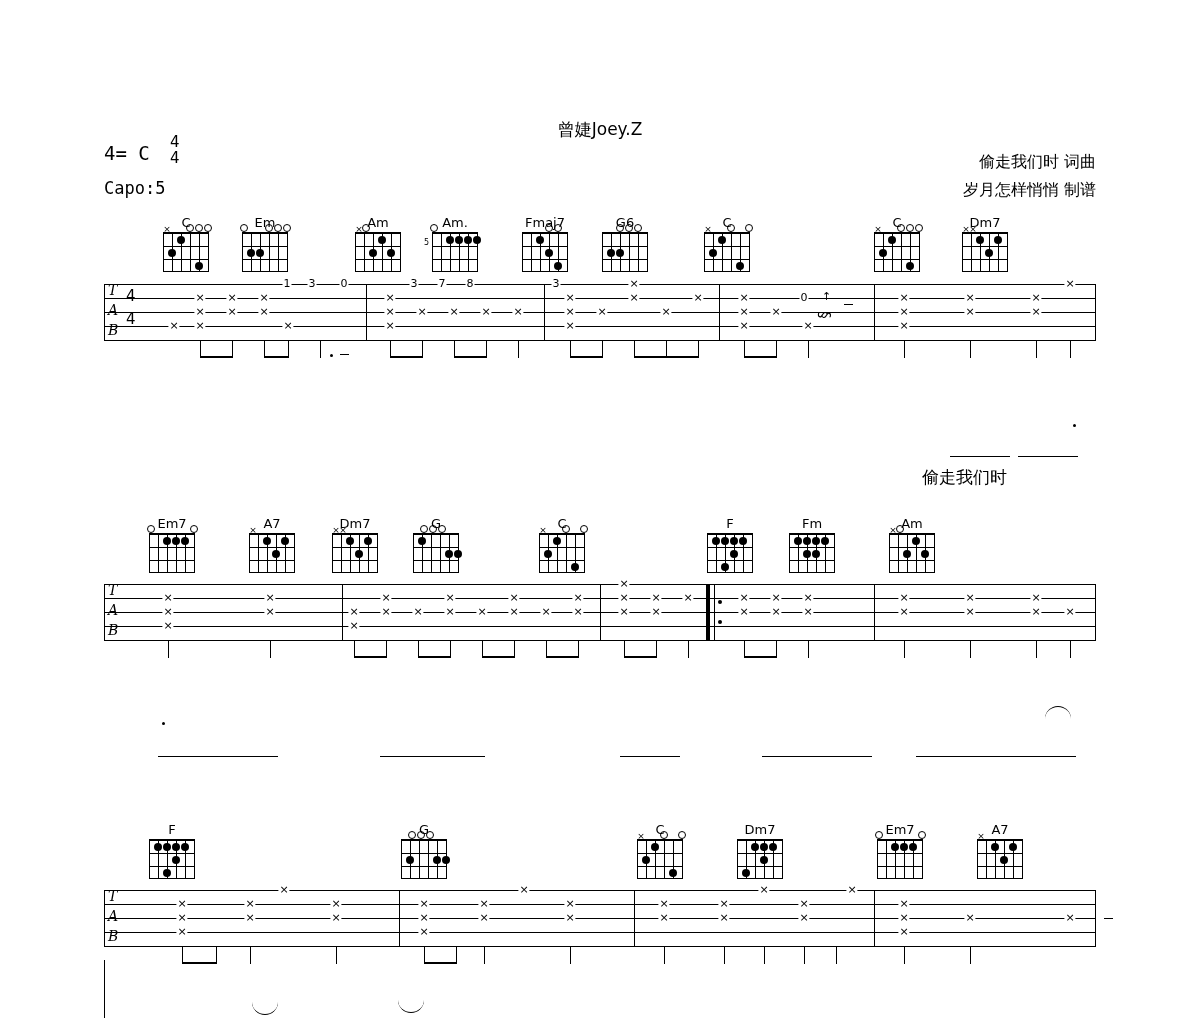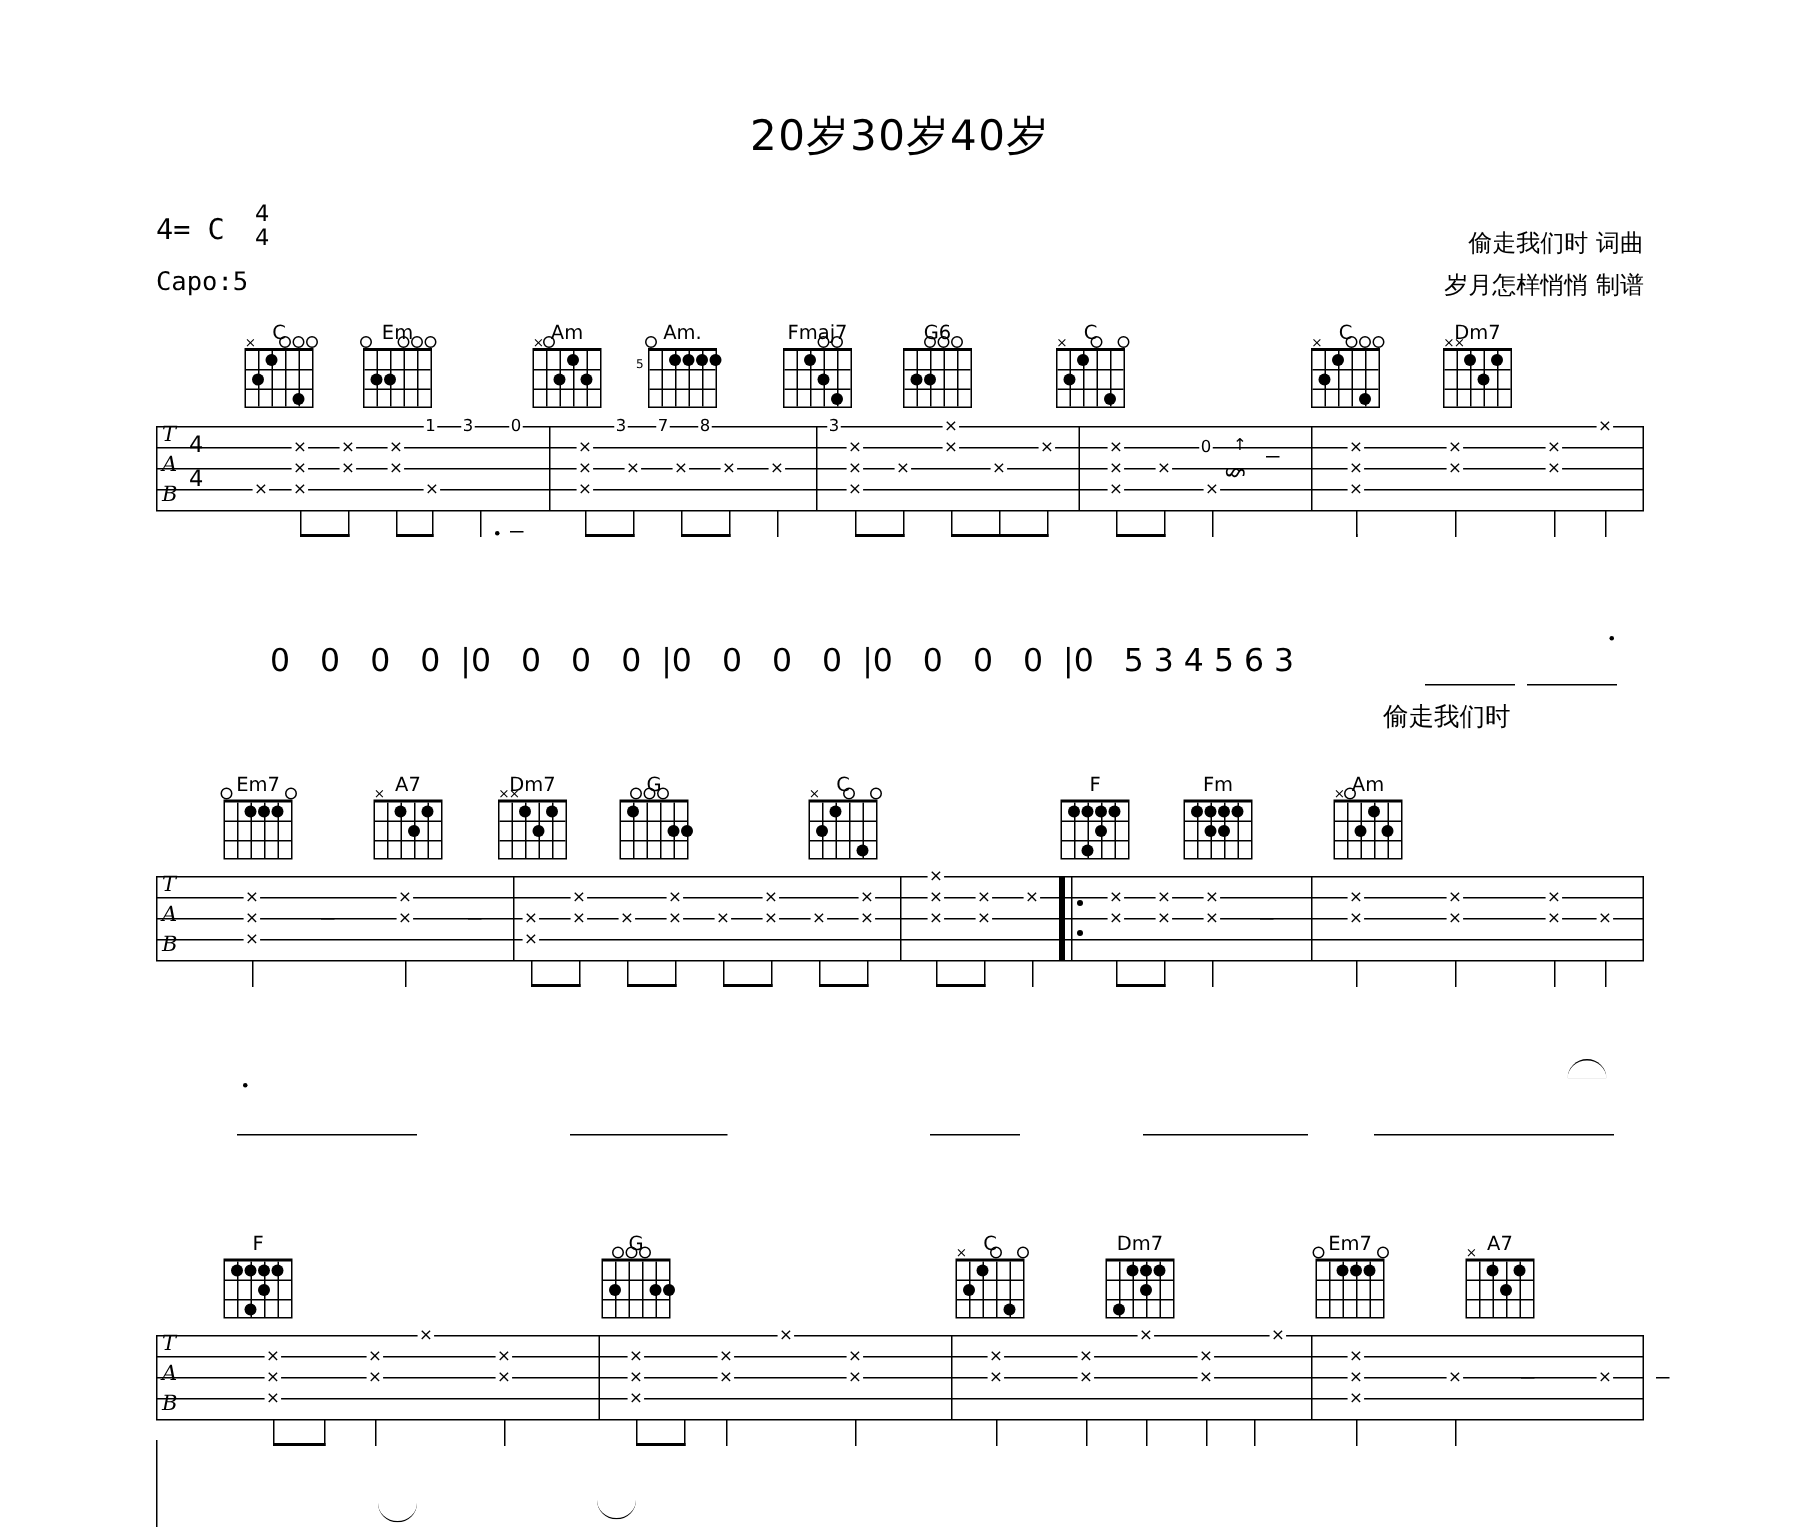--- a/index.html
+++ b/index.html
@@ -275,21 +275,21 @@
     position: absolute;
     font-size: 11px;
     font-family: "DejaVu Sans", sans-serif;
   }
 </style>
 </head>
 <body>
 
 <div class="sheet">
 
-  <div class="title">20岁30岁40岁</div>
+  <div class="artist">曾婕Joey.Z</div>
   <div class="key-sig">4= C</div>
   <div class="time-sig">
     <div>4</div>
     <div style="border-top:0;">4</div>
   </div>
   <div class="capo">Capo:5</div>
   <div class="credit1">偷走我们时  词曲</div>
   <div class="credit2">岁月怎样悄悄  制谱</div>
 
   <div class="chord" style="left:160px; top:215px;">
@@ -555,21 +555,20 @@
     <div class="x-mark" style="left:932px; top:14px">×</div>
     <div class="x-mark" style="left:932px; top:28px">×</div>
     <div class="x-mark" style="left:966px; top:0px">×</div>
     <div class="stem" style="left:800px; top:56px; height:18px"></div>
     <div class="stem" style="left:866px; top:56px; height:18px"></div>
     <div class="stem" style="left:932px; top:56px; height:18px"></div>
     <div class="stem" style="left:966px; top:56px; height:18px"></div>
     <div class="beam" style="left:800px; top:72px; width:1px"></div>
   </div>
 
-  <div class="melody" style="left:180px; top:428px;">0   0   0   0  |0   0   0   0  |0   0   0   0  |0   0   0   0  |0   5 3 4 5 6 3</div>
   <div class="underline-1" style="left:950px; top:456px; width:60px;"></div>
   <div class="underline-1" style="left:1018px; top:456px; width:60px;"></div>
   <div class="overdot" style="left:1073px; top:424px;"></div>
   <div class="lyrics" style="left:922px; top:466px;">偷走我们时</div>
 
   <div class="chord" style="left:146px; top:516px;">
     <div class="cname">Em7</div>
     <div class="grid">
       <div class="v" style="left:8px"></div>
         <div class="v" style="left:17px"></div>

